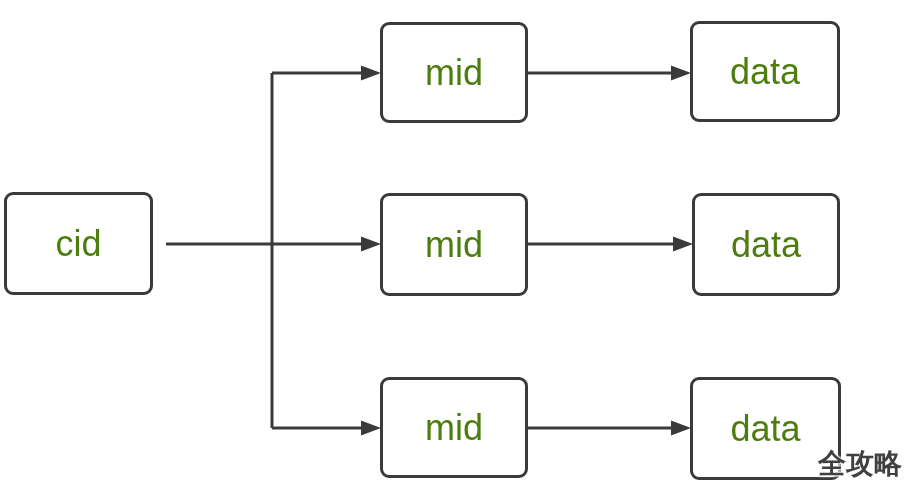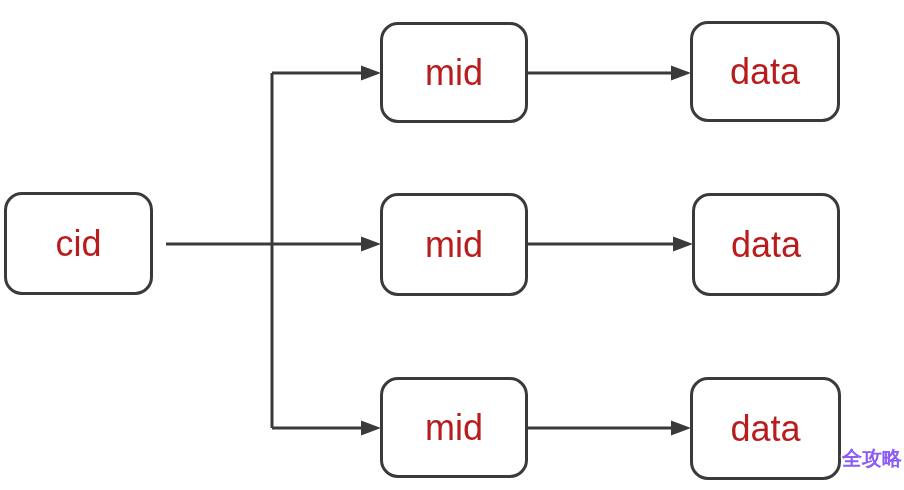--- a/index.html
+++ b/index.html
@@ -28,42 +28,42 @@
     fill: none;
   }
   .edge-head {
     fill: #3a3a3a;
     stroke: none;
   }
   .node {
     position: absolute;
     background: #ffffff;
     border: 3px solid #3a3a3a;
-    border-radius: 18px;
+    border-radius: 9px;
     display: flex;
     align-items: center;
     justify-content: center;
     font-size: 36px;
-    color: #b91c1c;
+    color: #4d7c0f;
     box-sizing: border-box;
   }
   .node-cid        { left: 4px;  top: 192px; width: 149px; height: 103px; }
   .node-mid-top    { left: 380px; top: 22px;  width: 148px; height: 101px; }
   .node-mid-middle { left: 380px; top: 193px; width: 148px; height: 103px; }
   .node-mid-bottom { left: 380px; top: 377px; width: 148px; height: 101px; }
   .node-data-top    { left: 690px; top: 21px;  width: 150px; height: 101px; }
   .node-data-middle { left: 692px; top: 193px; width: 148px; height: 103px; }
   .node-data-bottom { left: 690px; top: 377px; width: 151px; height: 103px; }
   .watermark {
     position: absolute;
     right: 2px;
-    bottom: 18px;
-    font-size: 20px;
+    bottom: 7px;
+    font-size: 28px;
     font-weight: bold;
-    color: #8b5cf6;
+    color: #404040;
     letter-spacing: 0px;
     text-shadow:
       0 0 2px #ffffff,
       0 0 3px #ffffff,
       1px 1px 2px #ffffff,
       -1px -1px 2px #ffffff;
   }
 </style>
 </head>
 <body>

